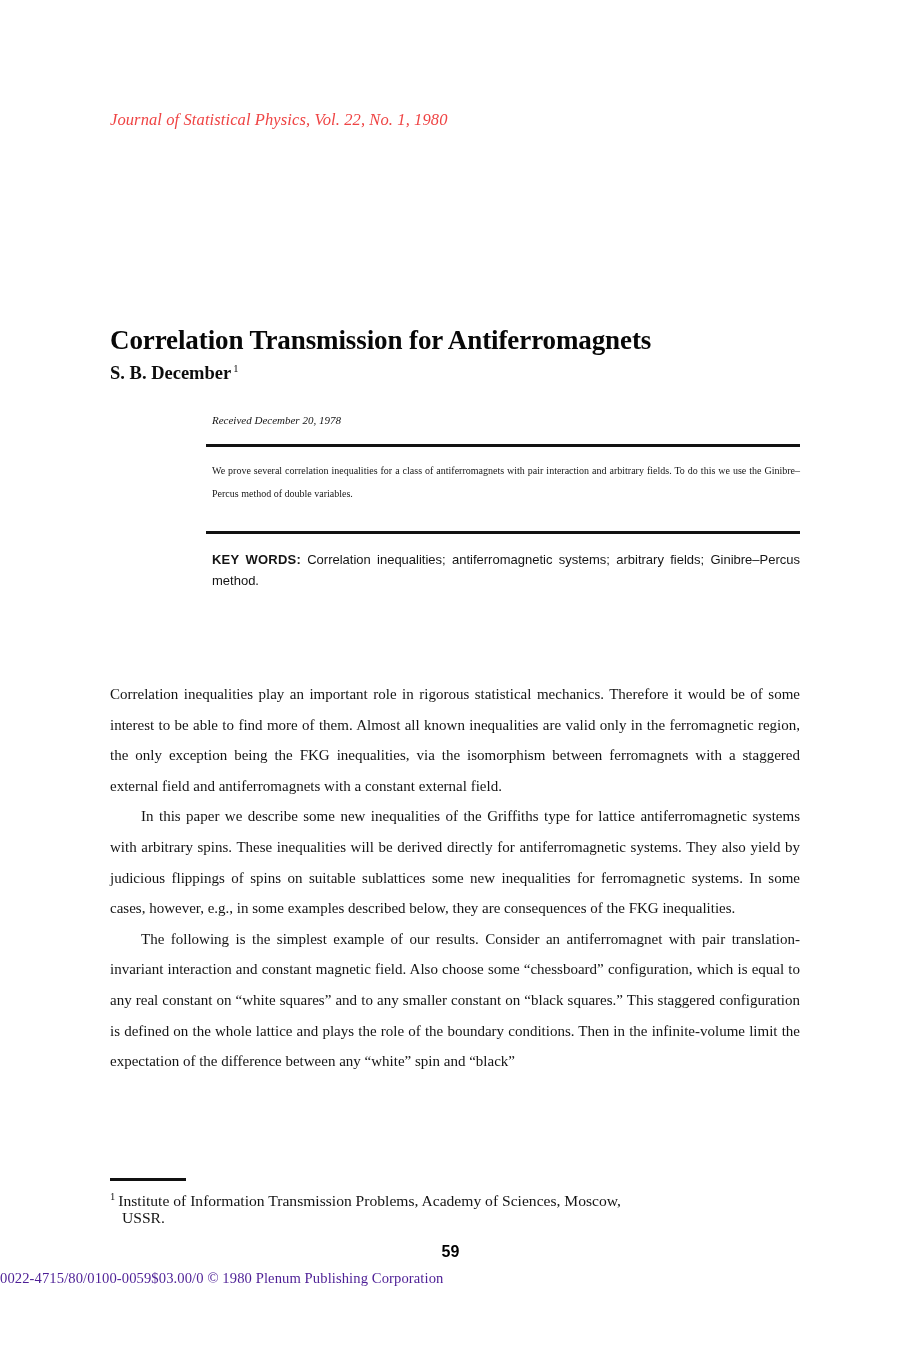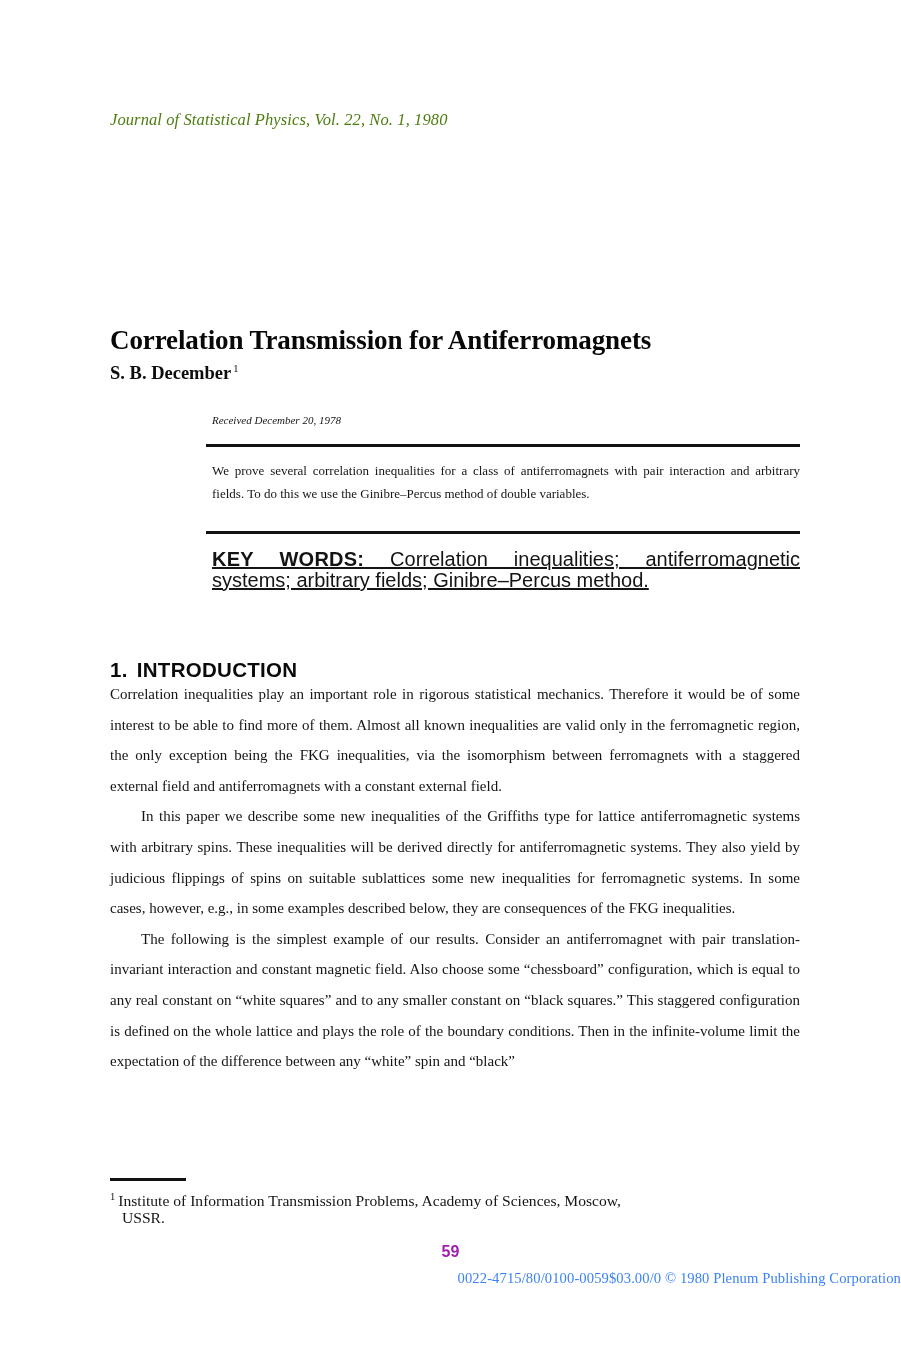--- a/index.html
+++ b/index.html
@@ -22,21 +22,21 @@
 
   
   .running-head {
     position: absolute;
     left: 110px;
     top: 110px;
     width: 700px;
     font-style: italic;
     font-size: 16.5px;
     letter-spacing: 0.1px;
-    color: #4d7c0f;
+    color: #ef4444;
   }
 
   
   .title {
     position: absolute;
     left: 110px;
     top: 307px;
     width: 720px;
     font-size: 27px;
     font-weight: bold;
@@ -77,36 +77,35 @@
     background: #111111;
   }
   .rule.top    { top: 444px; }
   .rule.bottom { top: 531px; }
 
   .abstract {
     position: absolute;
     left: 212px;
     top: 460px;
     width: 588px;
-    font-size: 13px;
+    font-size: 10px;
     line-height: 22.5px;
     text-align: justify;
     color: #161616;
   }
   .keywords {
     position: absolute;
     left: 212px;
     top: 549px;
     width: 588px;
     font-family: "Liberation Sans", "DejaVu Sans", sans-serif;
-    font-size: 20px;
+    font-size: 13px;
     line-height: 21px;
     text-align: justify;
     color: #141414;
-    text-decoration: underline;
   }
   .keywords .kw-label {
     font-weight: bold;
     letter-spacing: 0.2px;
   }
 
   
   .section-heading {
     position: absolute;
     left: 110px;
@@ -172,31 +171,31 @@
   
   .page-number {
     position: absolute;
     left: 0;
     right: 0;
     top: 1243px;
     text-align: center;
     font-family: "Liberation Sans", "DejaVu Sans", sans-serif;
     font-size: 16px;
     font-weight: bold;
-    color: #a21caf;
+    color: #000000;
   }
   .copyright {
     position: absolute;
     left: 0;
     right: 0;
     top: 1270px;
-    text-align: right;
+    text-align: left;
     font-size: 14.6px;
     letter-spacing: 0.1px;
-    color: #3b82f6;
+    color: #4c1d95;
   }
 </style>
 </head>
 <body>
 
 <div class="page">
 
   <div class="running-head">Journal of Statistical Physics, Vol. 22, No. 1, 1980</div>
 
   <h1 class="title">Correlation Transmission for Antiferromagnets</h1>
@@ -210,23 +209,20 @@
   <div class="rule top"></div>
 
   <div class="abstract">We prove several correlation inequalities for a class of antiferromagnets with pair interaction and arbitrary fields. To do this we use the Ginibre–Percus method of double variables.</div>
 
   <div class="rule bottom"></div>
 
   <div class="keywords">
     <span class="kw-label">KEY WORDS:</span><span> Correlation inequalities; antiferromagnetic systems; arbitrary fields; Ginibre–Percus method.</span>
   </div>
 
-  <h2 class="section-heading">
-    <span class="num">1.</span><span>INTRODUCTION</span>
-  </h2>
 
   <div class="body-text">
     <p>Correlation inequalities play an important role in rigorous statistical mechanics. Therefore it would be of some interest to be able to find more of them. Almost all known inequalities are valid only in the ferromagnetic region, the only exception being the FKG inequalities, via the isomorphism between ferromagnets with a staggered external field and antiferromagnets with a constant external field.</p>
     <p class="indent">In this paper we describe some new inequalities of the Griffiths type for lattice antiferromagnetic systems with arbitrary spins. These inequalities will be derived directly for antiferromagnetic systems. They also yield by judicious flippings of spins on suitable sublattices some new inequalities for ferromagnetic systems. In some cases, however, e.g., in some examples described below, they are consequences of the FKG inequalities.</p>
     <p class="indent">The following is the simplest example of our results. Consider an antiferromagnet with pair translation-invariant interaction and constant magnetic field. Also choose some “chessboard” configuration, which is equal to any real constant on “white squares” and to any smaller constant on “black squares.” This staggered configuration is defined on the whole lattice and plays the role of the boundary conditions. Then in the infinite-volume limit the expectation of the difference between any “white” spin and “black”</p>
   </div>
 
   <div class="footnote-rule"></div>
 
   <div class="footnote">

